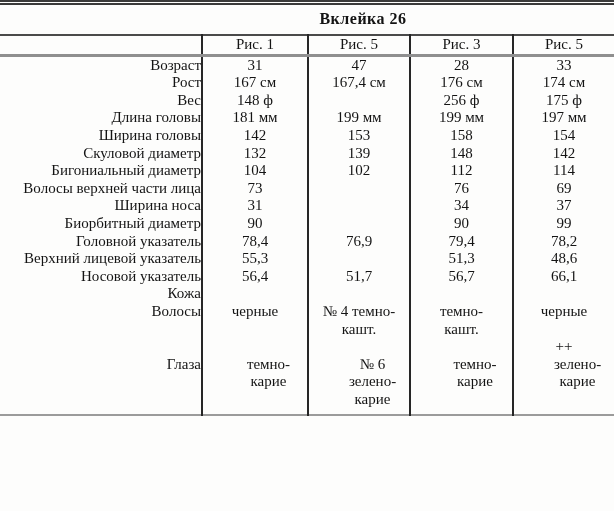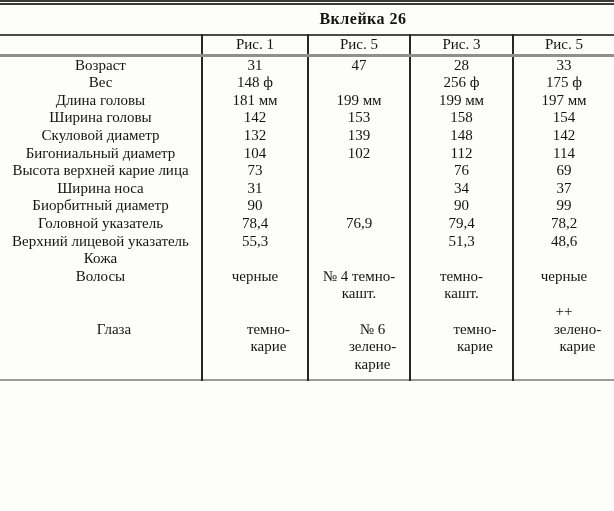--- a/index.html
+++ b/index.html
@@ -55,21 +55,21 @@
   
   .measure-table tr > *:nth-child(n+2) {
     border-left: 2px solid #262626;
   }
   thead th {
     text-align: center;
     padding: 4px 0 5px 0;
     border-bottom: 3px solid #8f8f8f;
   }
   tbody th {
-    text-align: center;
+    text-align: right;
     padding-left: 8px;
     margin-top: 24px;
   }
   tbody td {
     text-align: center;
   }
   
   tbody tr:nth-child(21) > * { padding-top: 13px; }
   
   tbody tr:last-child > * { padding-bottom: 6px; padding-left: 27px; }
@@ -100,20 +100,27 @@
     </thead>
     <tbody>
         <tr>
           <th>Возраст</th>
           <td>31</td>
           <td>47</td>
           <td>28</td>
           <td>33</td>
         </tr>
         <tr>
+          <th>Рост</th>
+          <td>167 см</td>
+          <td>167,4 см</td>
+          <td>176 см</td>
+          <td>174 см</td>
+        </tr>
+        <tr>
           <th>Вес</th>
           <td>148 ф</td>
           <td></td>
           <td>256 ф</td>
           <td>175 ф</td>
         </tr>
         <tr>
           <th>Длина головы</th>
           <td>181 мм</td>
           <td>199 мм</td>
@@ -135,21 +142,21 @@
           <td>142</td>
         </tr>
         <tr>
           <th>Бигониальный диаметр</th>
           <td>104</td>
           <td>102</td>
           <td>112</td>
           <td>114</td>
         </tr>
         <tr>
-          <th>Высота верхней карие лица</th>
+          <th>Волосы верхней части лица</th>
           <td>73</td>
           <td></td>
           <td>76</td>
           <td>69</td>
         </tr>
         <tr>
           <th>Ширина носа</th>
           <td>31</td>
           <td></td>
           <td>34</td>
@@ -168,20 +175,27 @@
           <td>76,9</td>
           <td>79,4</td>
           <td>78,2</td>
         </tr>
         <tr>
           <th>Верхний лицевой указатель</th>
           <td>55,3</td>
           <td></td>
           <td>51,3</td>
           <td>48,6</td>
+        </tr>
+        <tr>
+          <th>Носовой указатель</th>
+          <td>56,4</td>
+          <td>51,7</td>
+          <td>56,7</td>
+          <td>66,1</td>
         </tr>
         <tr>
           <th>Кожа</th>
           <td></td>
           <td></td>
           <td></td>
           <td></td>
         </tr>
         <tr>
           <th>Волосы</th>

